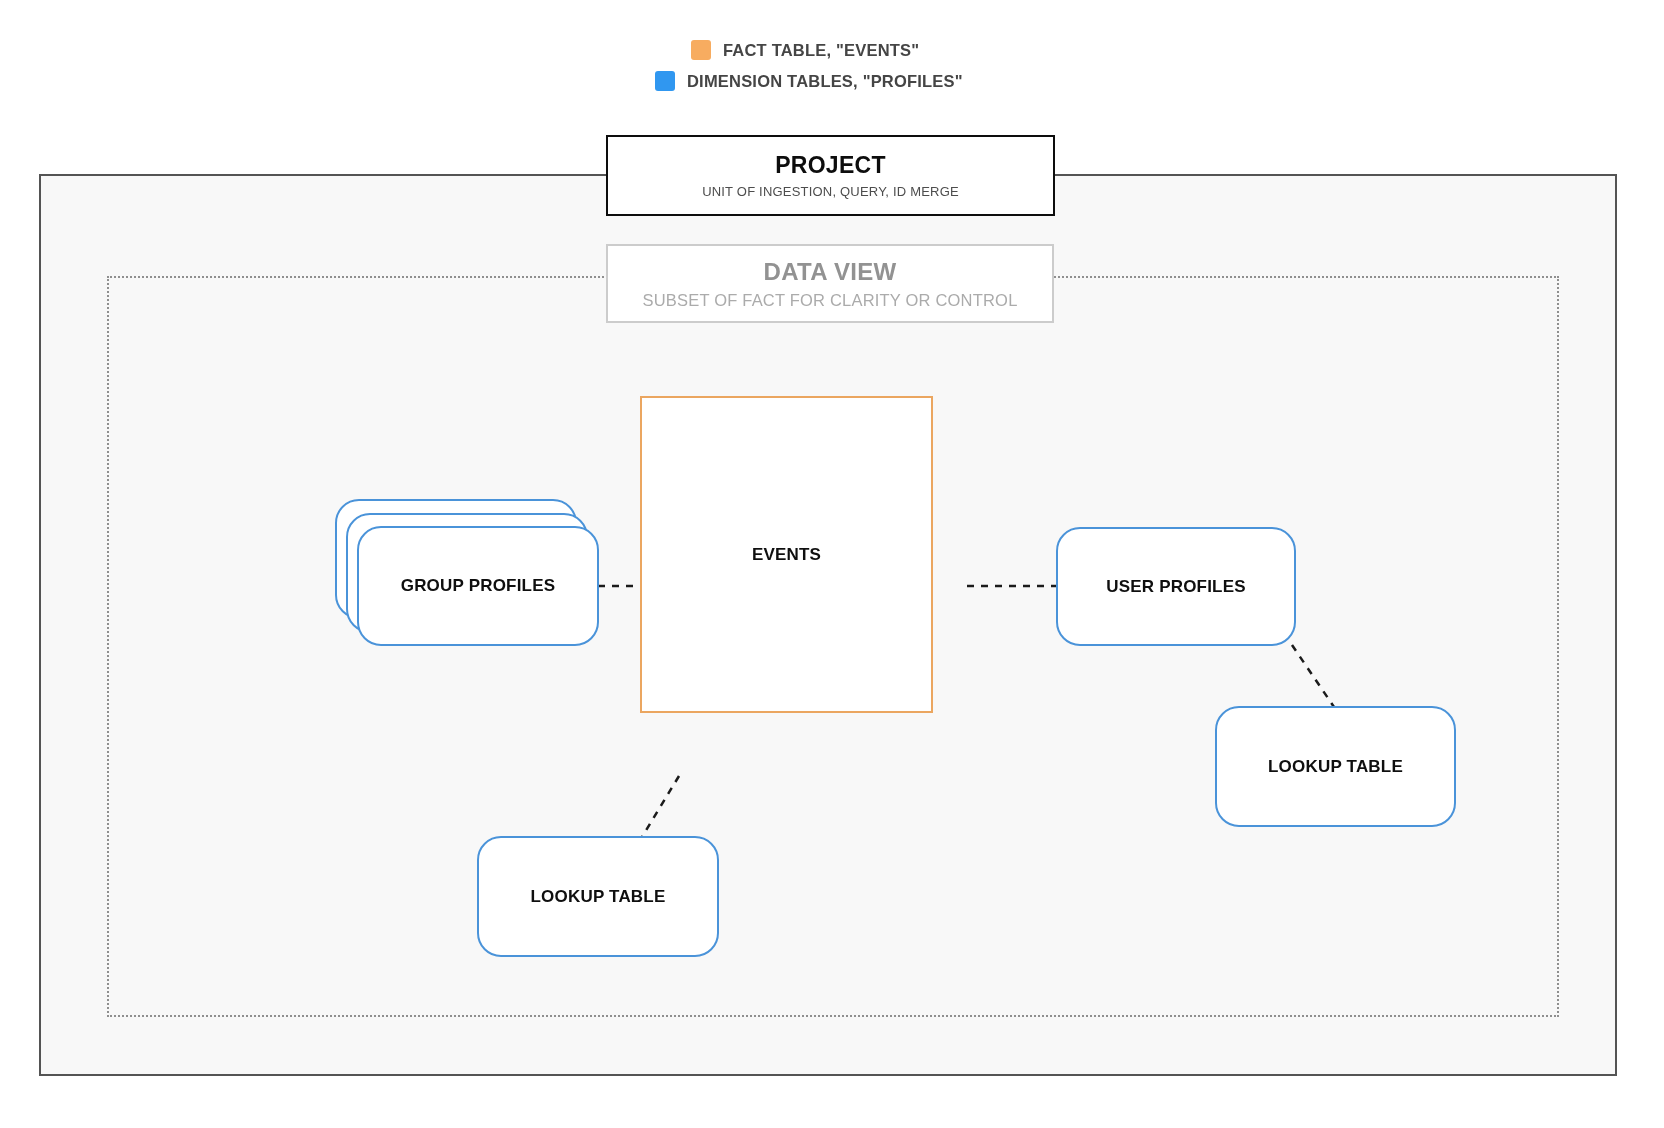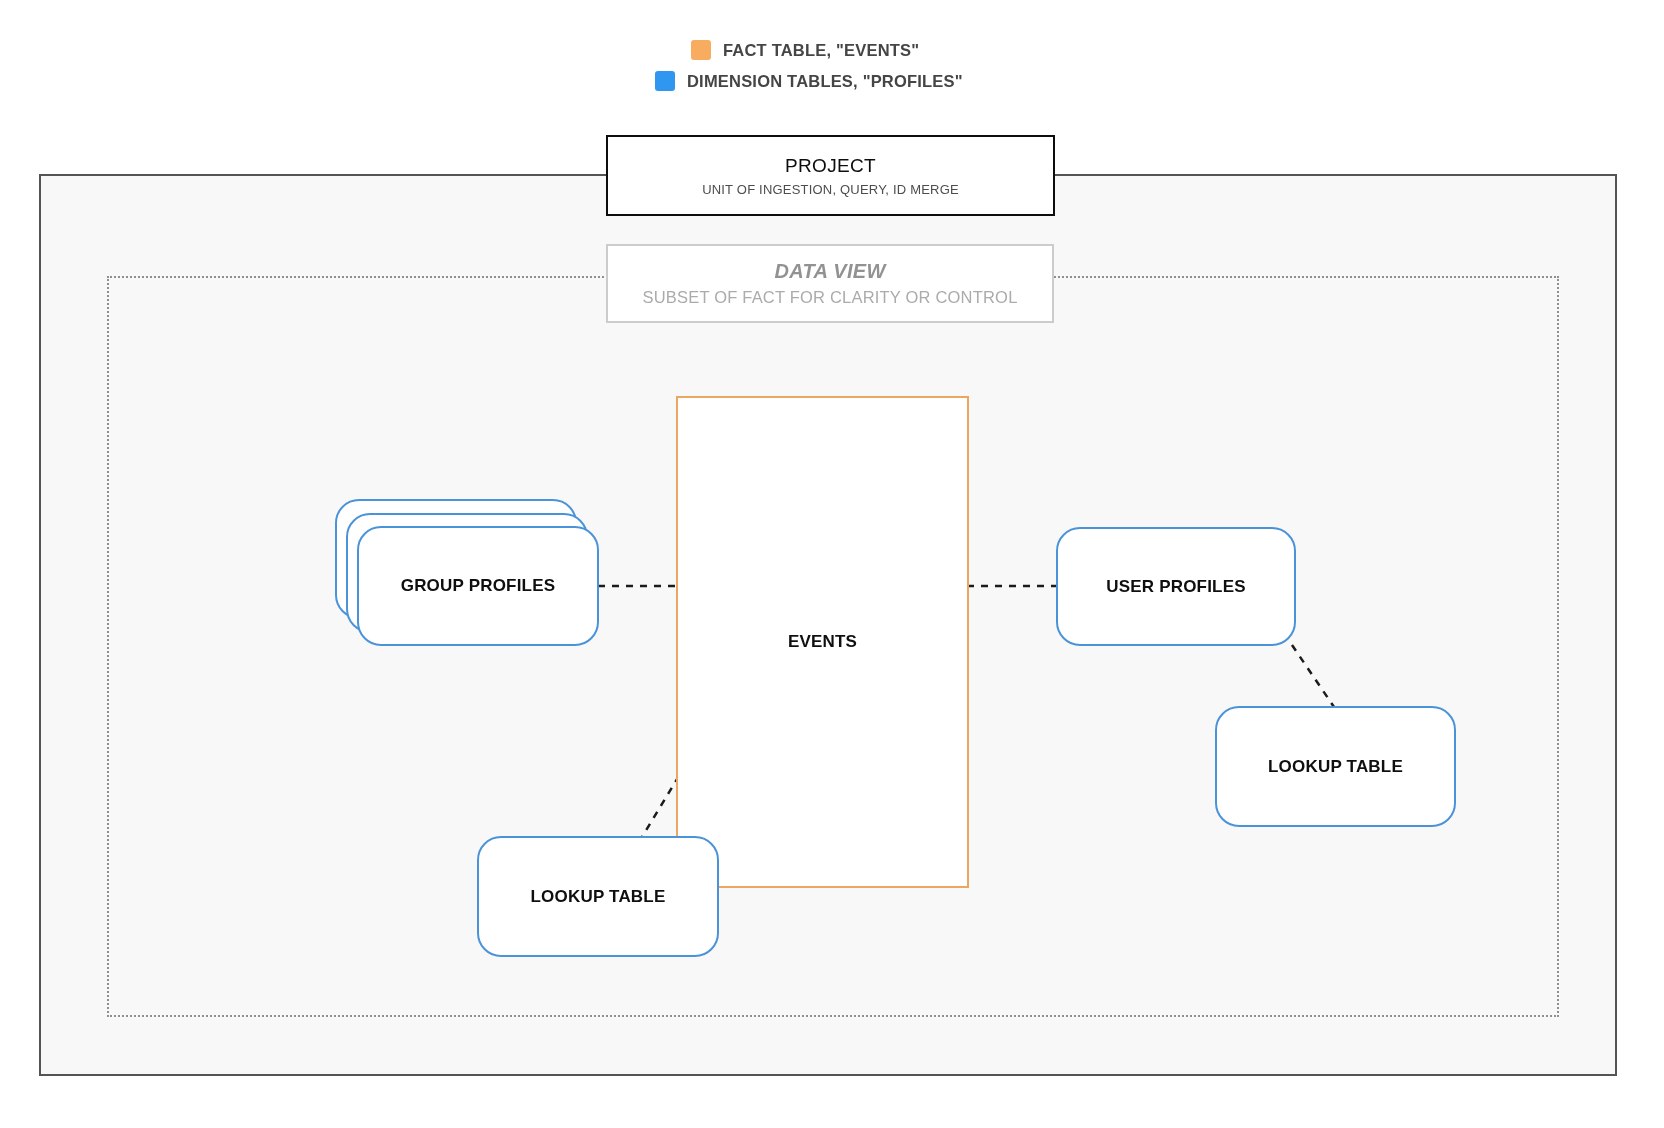--- a/index.html
+++ b/index.html
@@ -76,45 +76,44 @@
     z-index: 3;
   }
   .project-box {
     left: 606px;
     top: 135px;
     width: 449px;
     height: 81px;
     border: 2.5px solid #0d0d0d;
   }
   .project-box .box-title {
-    font-size: 19px;
-    font-weight: 400;
+    font-size: 23px;
+    font-weight: 700;
     color: #0d0d0d;
     letter-spacing: 0.3px;
   }
   .project-box .box-subtitle {
     margin-top: 5px;
     font-size: 13px;
     font-weight: 400;
     color: #4d4d4d;
     letter-spacing: 0.2px;
   }
   .dataview-box {
     left: 606px;
     top: 244px;
     width: 448px;
     height: 79px;
     border: 2px solid #cccccc;
   }
   .dataview-box .box-title {
-    font-size: 20px;
+    font-size: 24px;
     font-weight: 700;
     color: #929292;
     letter-spacing: 0.3px;
-    font-style: italic;
   }
   .dataview-box .box-subtitle {
     margin-top: 5px;
     font-size: 16.5px;
     font-weight: 400;
     color: #ababab;
     letter-spacing: 0.2px;
   }
 
   
@@ -129,24 +128,24 @@
   }
   .node-label {
     font-size: 17px;
     font-weight: 700;
     color: #0f0f0f;
     letter-spacing: 0.2px;
     text-align: center;
     white-space: nowrap;
   }
   .events-node {
-    left: 676px;
+    left: 640px;
     top: 396px;
     width: 293px;
-    height: 492px;
+    height: 317px;
     border: 2px solid #eba660;
     align-items: center;
   }
   .dim-node {
     border: 2px solid #4a93d9;
     border-radius: 24px;
   }
   .stack-card {
     position: absolute;
     box-sizing: border-box;

